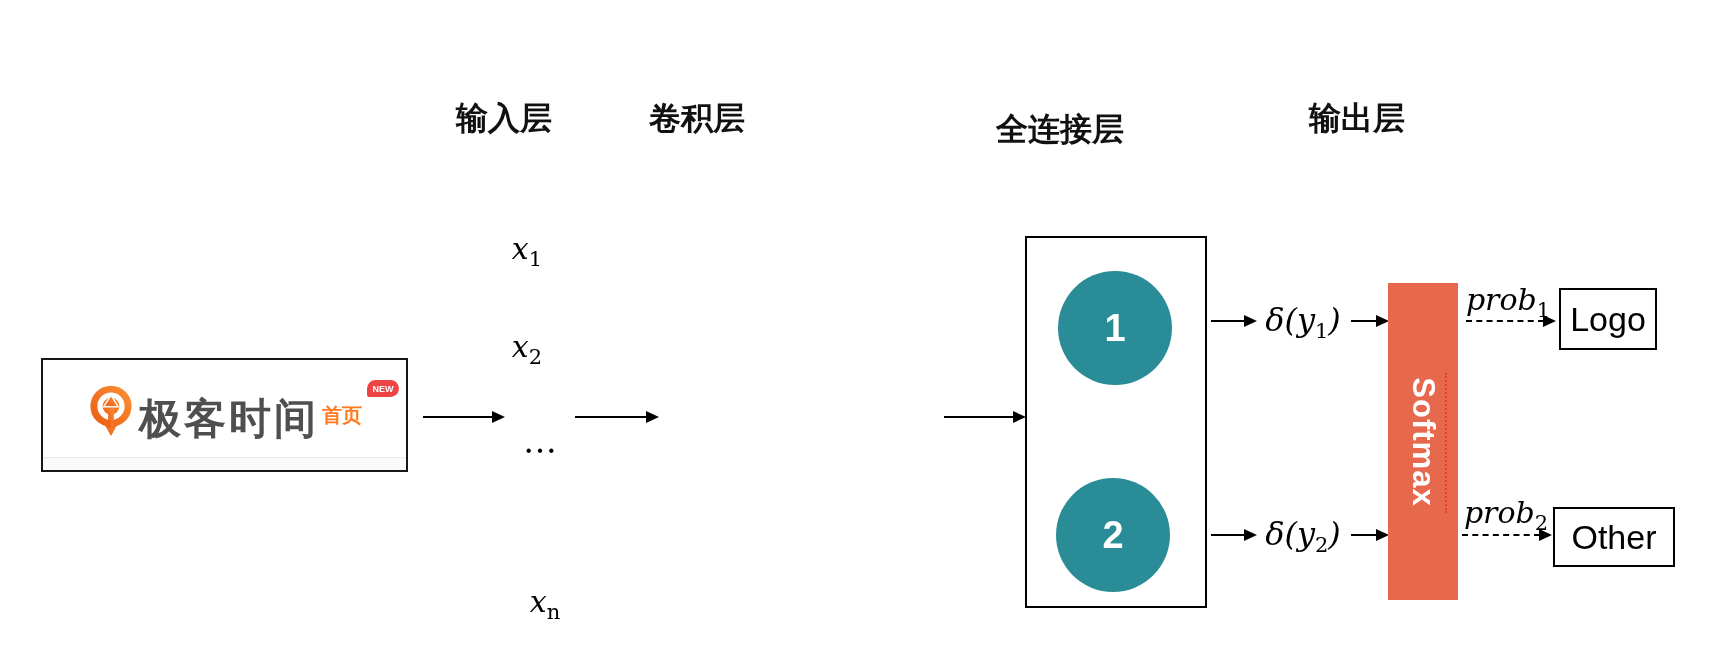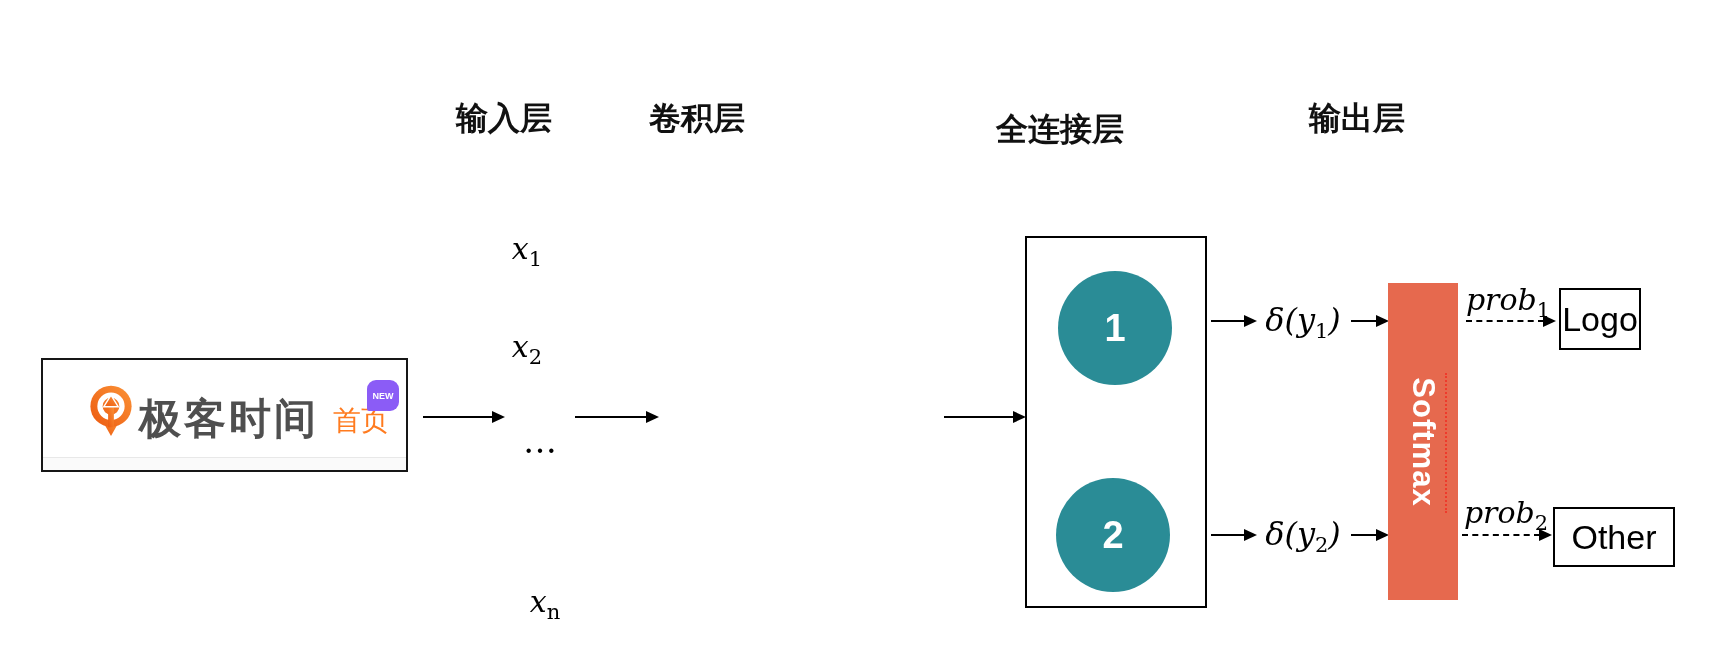--- a/index.html
+++ b/index.html
@@ -13,22 +13,22 @@
   #hdr-conv{left:697px;top:97px;}
   #hdr-fc{left:1060px;top:108px;}
   #hdr-output{left:1357px;top:97px;}
 
   
   .logo-card{position:absolute;left:41px;top:358px;width:367px;height:114px;background:#fff;
              border:2px solid #161616;box-sizing:border-box;}
   .gt-icon{position:absolute;left:45px;top:24px;width:46px;height:56px;}
   .gt-brand{position:absolute;left:96px;top:31px;font-size:42px;font-weight:700;color:#4F4F4F;
             letter-spacing:3px;white-space:nowrap;}
-  .gt-home{position:absolute;left:279px;top:42px;font-size:28px;font-weight:400;color:#FF7B1F;margin-left:11px;}
-  .gt-badge{position:absolute;left:324px;top:20px;min-width:32px;height:31px;background:#8b5cf6;
+  .gt-home{position:absolute;left:279px;top:42px;font-size:20px;font-weight:700;color:#FF7B1F;}
+  .gt-badge{position:absolute;left:324px;top:20px;min-width:32px;height:17px;background:#ef4444;
             color:#fff;font-size:9px;font-weight:700;border-radius:9px 9px 9px 2px;
             display:flex;align-items:center;justify-content:center;padding:0 4px;box-sizing:border-box;}
   .gt-divider{position:absolute;left:0;top:97px;width:100%;height:1px;background:#E8E8E8;}
   .gt-footer{position:absolute;left:0;top:98px;width:100%;height:12px;background:#FAFAFA;}
 
   
   .math{position:absolute;transform:translate(-50%,-50%);font-family:"DejaVu Serif","Liberation Serif",serif;
         font-style:italic;font-size:30px;color:#000;white-space:nowrap;}
   .math sub{font-size:21px;font-style:normal;line-height:0;}
   #x1{left:527px;top:248px;}
@@ -73,21 +73,21 @@
   
   .softmax-box{position:absolute;left:1388px;top:283px;width:70px;height:317px;background:#E6694E;}
   .softmax-label{position:absolute;left:50%;top:50%;transform:translate(-50%,-50%) rotate(90deg);
                  color:#fff;font-size:31px;font-weight:700;white-space:nowrap;letter-spacing:1px;}
   .softmax-dotline{position:absolute;left:1445px;top:373px;width:0;height:140px;
                    border-left:2px dotted #EF3A2B;}
 
   
   .out-box{position:absolute;border:2px solid #000;background:#fff;box-sizing:border-box;
            display:flex;align-items:center;justify-content:center;font-size:34px;color:#000;}
-  #out-logo{left:1559px;top:288px;width:82px;height:62px;}
+  #out-logo{left:1559px;top:288px;width:98px;height:62px;}
   #out-other{left:1553px;top:507px;width:122px;height:60px;}
 </style>
 </head>
 <body>
 
 <div class="canvas">
 
   <div class="hdr" id="hdr-input">输入层</div>
   <div class="hdr" id="hdr-conv">卷积层</div>
   <div class="hdr" id="hdr-fc">全连接层</div>

